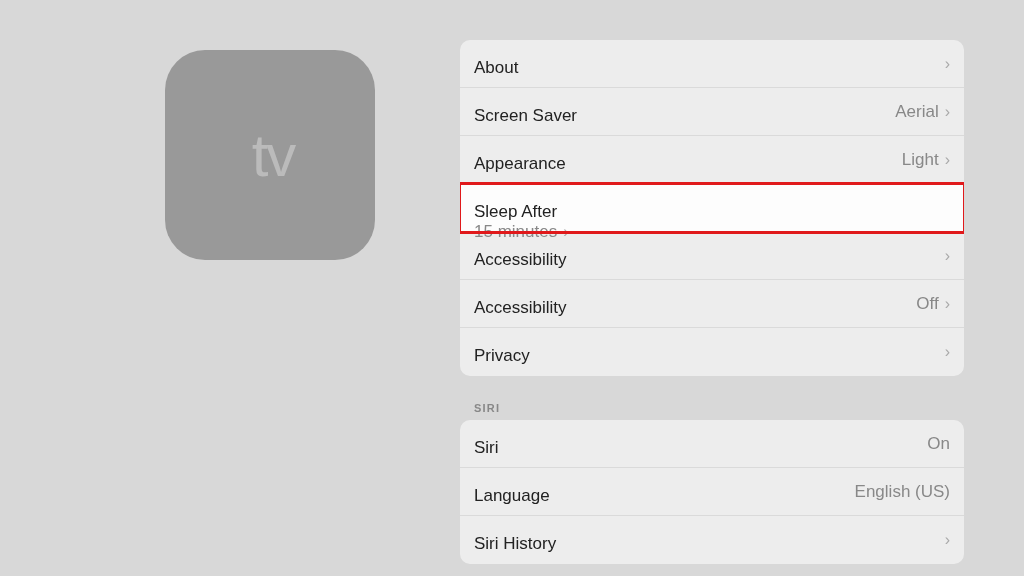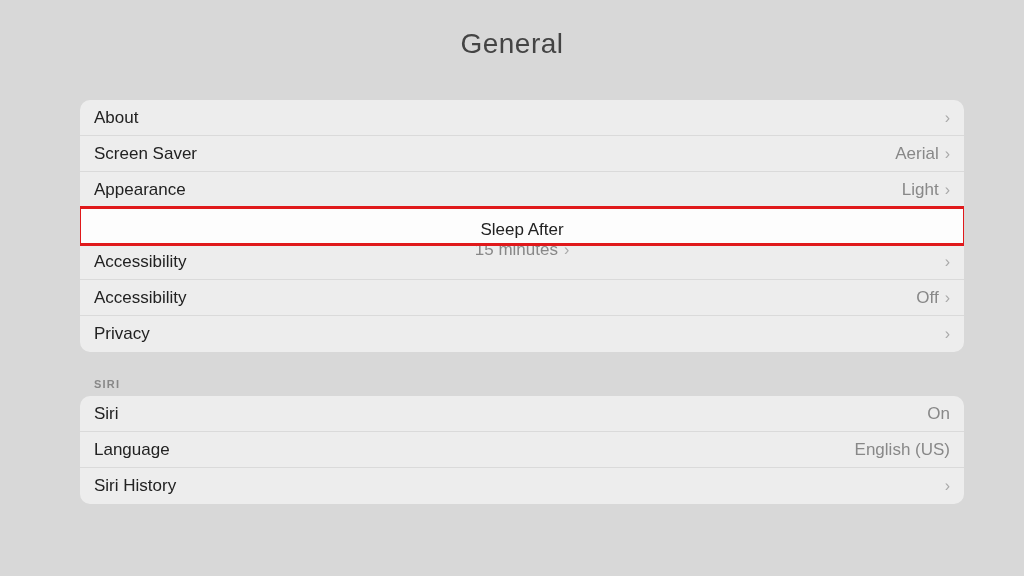--- a/index.html
+++ b/index.html
@@ -82,24 +82,23 @@
       font-weight: 600;
       color: #888;
       letter-spacing: 1.2px;
       text-transform: uppercase;
       padding: 14px 14px 6px 14px;
     }
 
     .settings-item {
       display: flex;
       flex-direction: row;
-      align-items: center;
       justify-content: space-between;
-      padding: 12px 14px;
-      height: 36px;
+      padding: 18px 14px;
+      height: 48px;
       background: rgba(255,255,255,0.55);
       border-bottom: 1px solid rgba(200,200,200,0.5);
       cursor: pointer;
       position: relative;
     }
 
     .settings-item:first-of-type {
       border-top-left-radius: 10px;
       border-top-right-radius: 10px;
     }
@@ -154,24 +153,31 @@
     .settings-group .settings-item.selected {
       background: rgba(255,255,255,0.85);
       border-radius: 0;
       flex-direction: column;
     }
   </style>
 </head>
 <body>
 
 <div>
-  <h1 class="page-title">General</h1>
 
   <div class="content-area">
 
+    <div class="left-panel">
+      <div class="apple-tv-box">
+        <div class="apple-tv-logo">
+          <span class="apple-icon"></span>
+          <span class="tv-text">tv</span>
+        </div>
+      </div>
+    </div>
 
     <div class="right-panel">
 
       <div class="settings-group">
 
         <div class="settings-item">
           <span class="item-label">About</span>
           <div class="item-right">
             <span class="chevron">›</span>
           </div>

